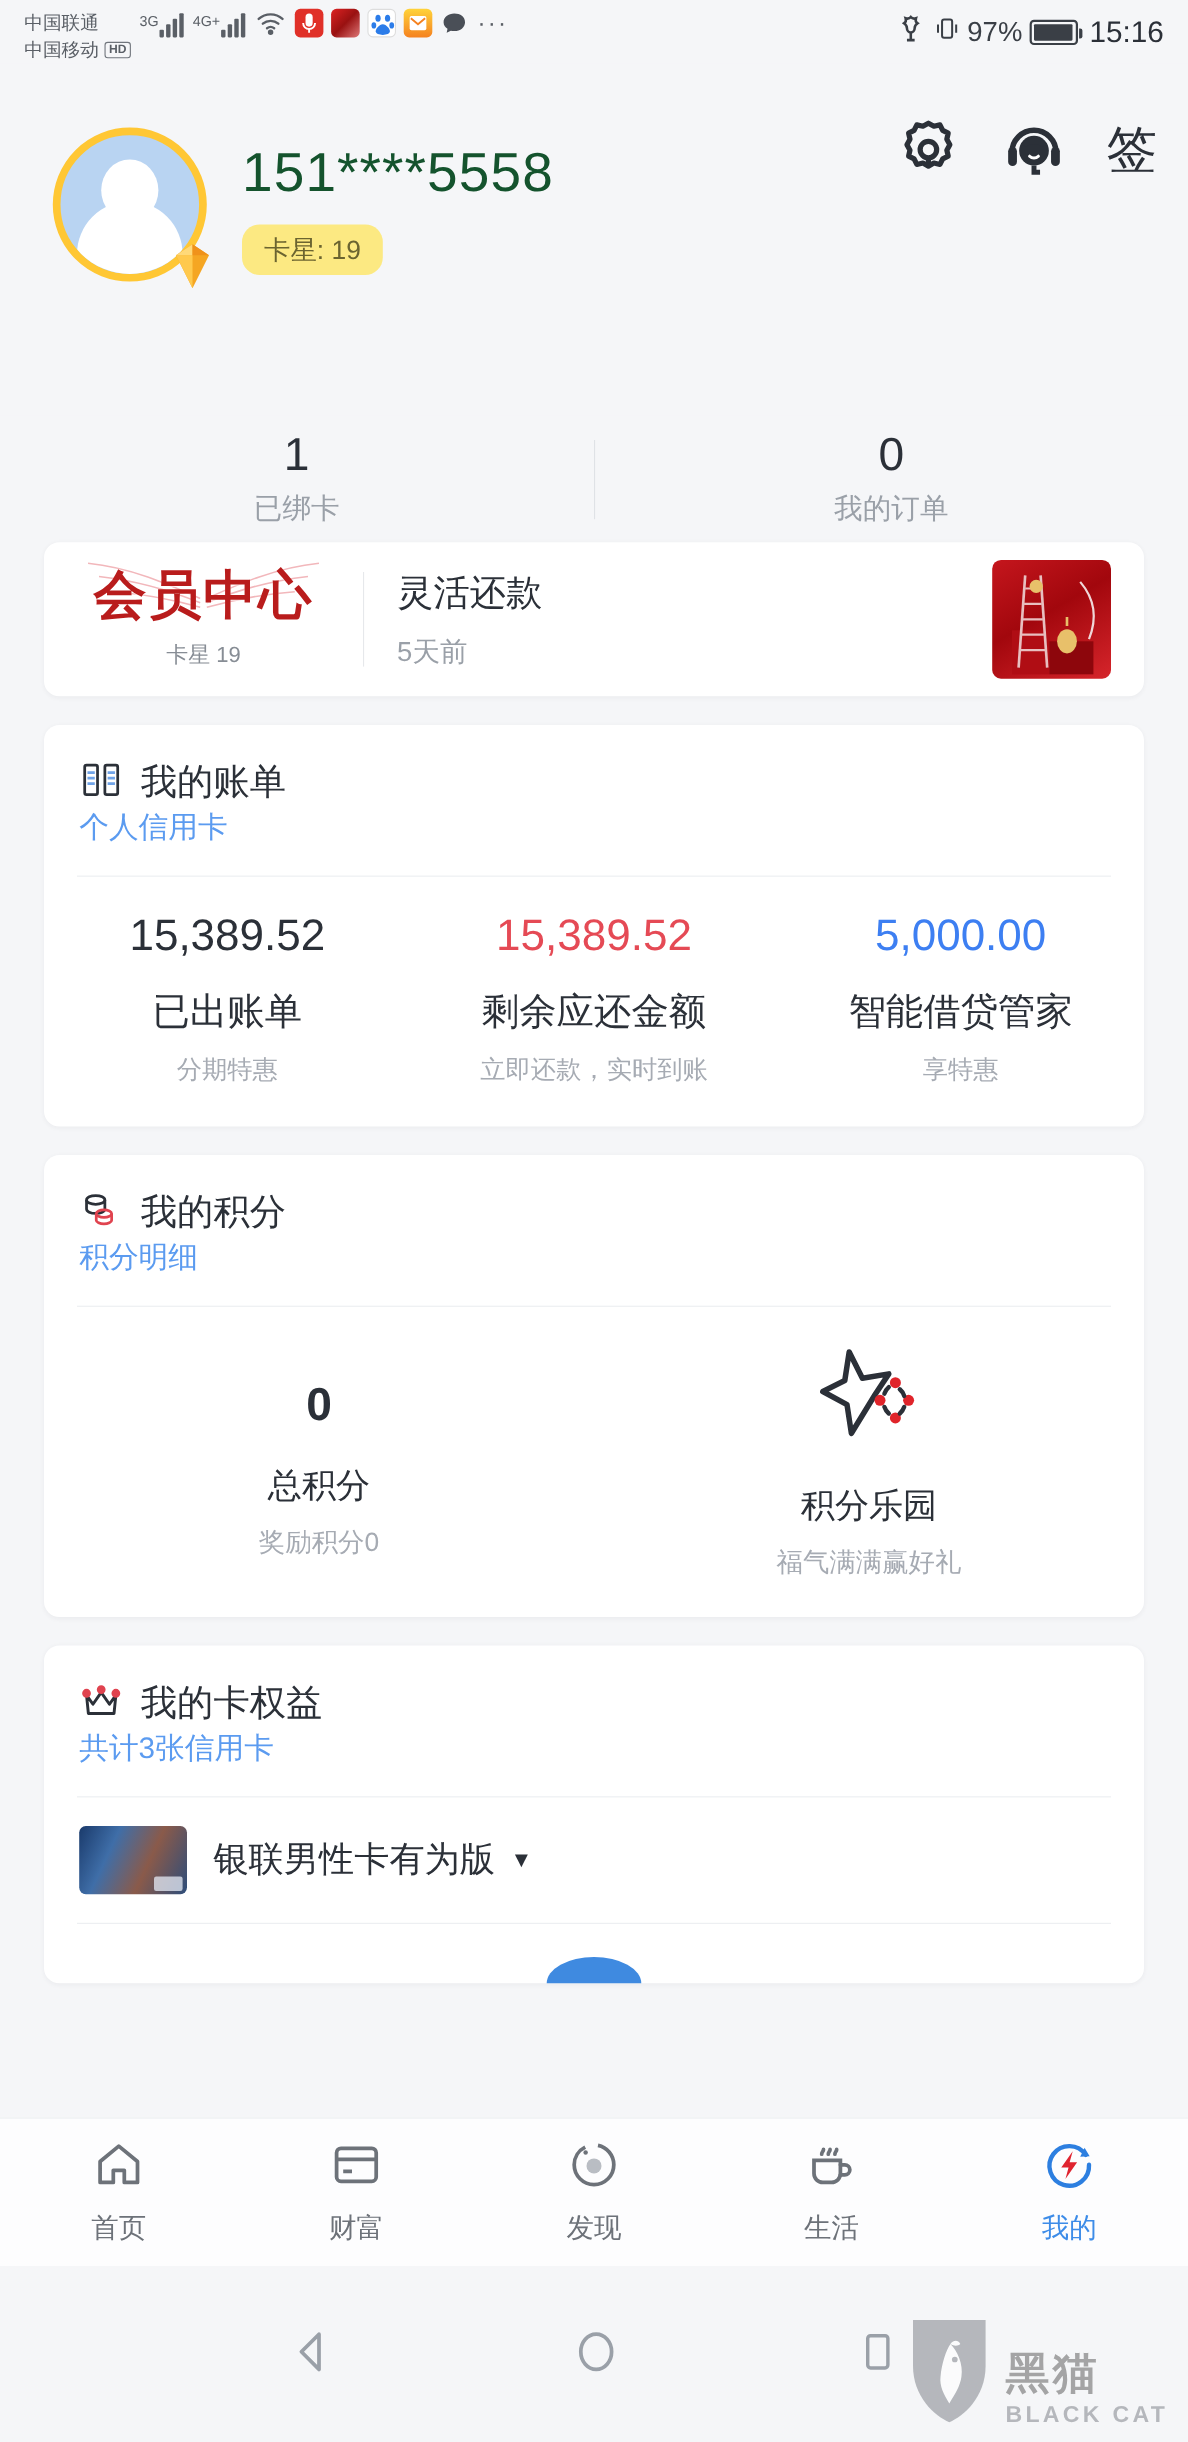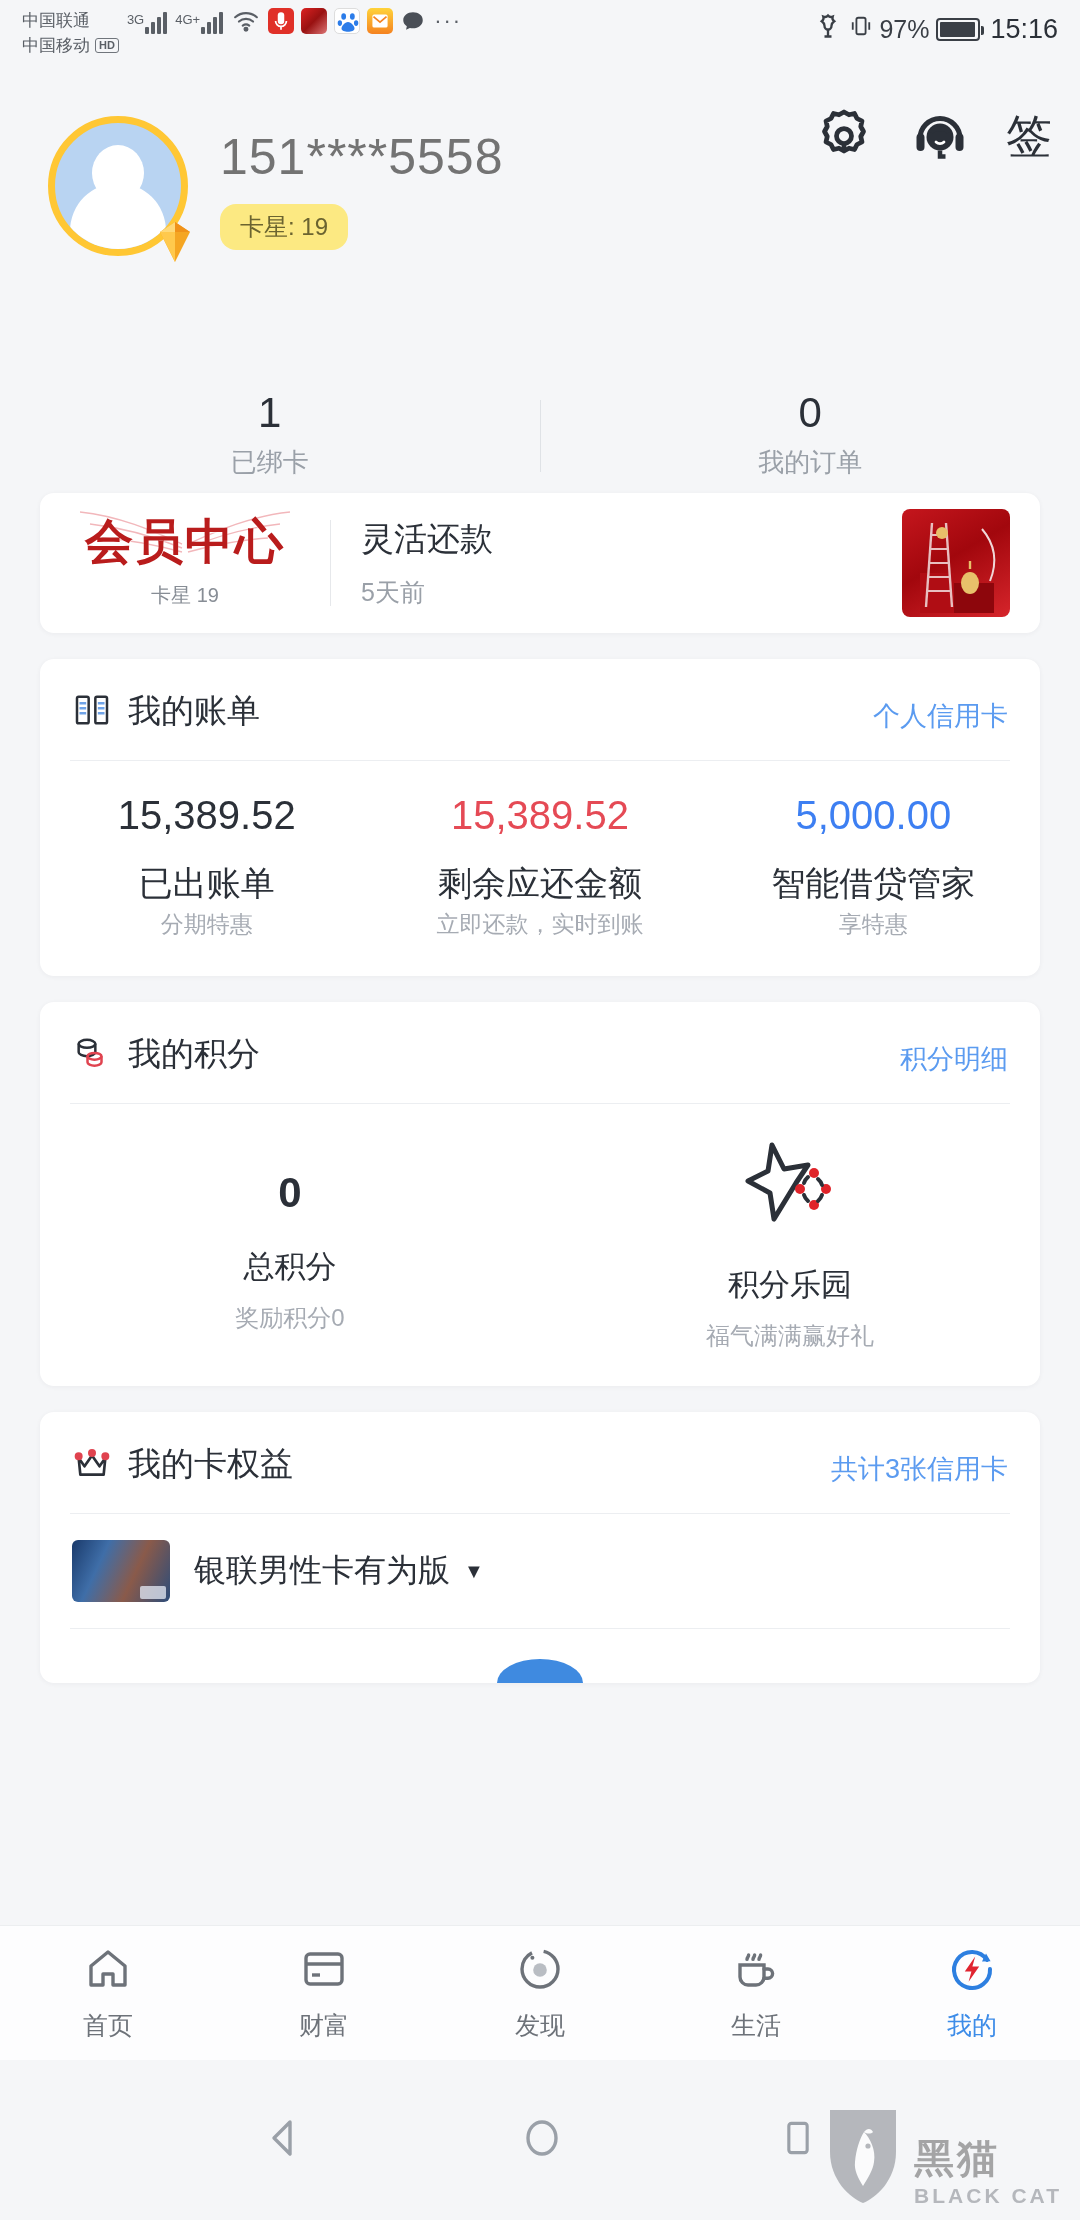--- a/index.html
+++ b/index.html
@@ -78,21 +78,21 @@
     background:#fff; left:50%; transform:translateX(-50%); top:22px;
   }
   .avatar .body{
     position:absolute; width:96px;height:72px;border-radius:48px 48px 0 0;
     background:#fff; left:50%; transform:translateX(-50%); bottom:-6px;
   }
   .gem{
     position:absolute; right:-4px; bottom:-6px; width:34px; height:46px;
   }
   .profile-right{ margin-left:32px; padding-top:16px;}
-  .phone{ font-size:50px; color:#737373; letter-spacing:1px; line-height:1; font-weight:400;}
+  .phone{ font-size:50px; color:#14532d; letter-spacing:1px; line-height:1; font-weight:400;}
   .star-badge{
     display:inline-block; margin-top:22px;
     background:#fce982; color:#6b6430;
     font-size:24px; padding:7px 20px; border-radius:16px;
   }
 
   
   .stats{
     display:flex; height:115px; align-items:center;
     background:#f5f6f8;
@@ -101,22 +101,23 @@
   .stat .num{ font-size:42px; color:#2b3038; line-height:1.05; font-weight:400;}
   .stat .lbl{ font-size:26px; color:#9aa0a8; margin-top:10px;}
   .stat-div{ width:1px; height:72px; background:#dfe2e6;}
 
   
   .card{
     margin:0 40px 26px 40px; background:#fff;
     border-radius:14px; box-shadow:0 1px 5px rgba(30,40,60,.05);
   }
   .card-head{
-    display:flex; align-items:flex-end; justify-content:space-between;
+    display:flex; align-items:flex-start; justify-content:space-between;
     padding:30px 32px 0 32px;
+    flex-direction:column;
   }
   .card-title{ display:flex; align-items:center; gap:16px;}
   .card-title .t{ font-size:33px; color:#2b3038;}
   .card-link{ font-size:27px; color:#5b9bf0;}
   .divider{ height:1px; background:#eceef1; margin:26px 30px 0 30px;}
 
   
   .member-card{ display:flex; align-items:center; padding:22px 30px; height:140px;}
   .vip-block{ width:230px; text-align:center; position:relative;}
   .vip-title{
@@ -137,21 +138,21 @@
   }
 
   
   .triple{ display:flex; padding:34px 0 36px 0;}
   .triple .col{ flex:1; text-align:center;}
   .triple .amt{ font-size:40px; line-height:1; font-weight:400;}
   .amt-dark{ color:#2b3038;}
   .amt-red{ color:#e54a55;}
   .amt-blue{ color:#3d7ff2;}
   .triple .nm{ font-size:34px; color:#2b3038; margin-top:26px;}
-  .triple .sub{ font-size:23px; color:#a6abb3; margin-top:2px;font-family:Liberation Mono, monospace;}
+  .triple .sub{ font-size:23px; color:#a6abb3; margin-top:14px;font-family:Liberation Mono, monospace;}
 
   
   .points-row{ display:flex; padding:34px 0 34px 0; align-items:flex-start;}
   .points-row .col{ flex:1; text-align:center;}
   .pt-num{ font-size:42px; color:#2b3038; font-weight:bold; line-height:1; padding-top:34px;}
   .pt-nm{ font-size:31px; color:#2b3038; margin-top:32px;}
   .pt-sub{ font-size:24px; color:#a6abb3; margin-top:14px;}
   .pt-icon{ height:94px; display:flex; align-items:center; justify-content:center;}
 
   

